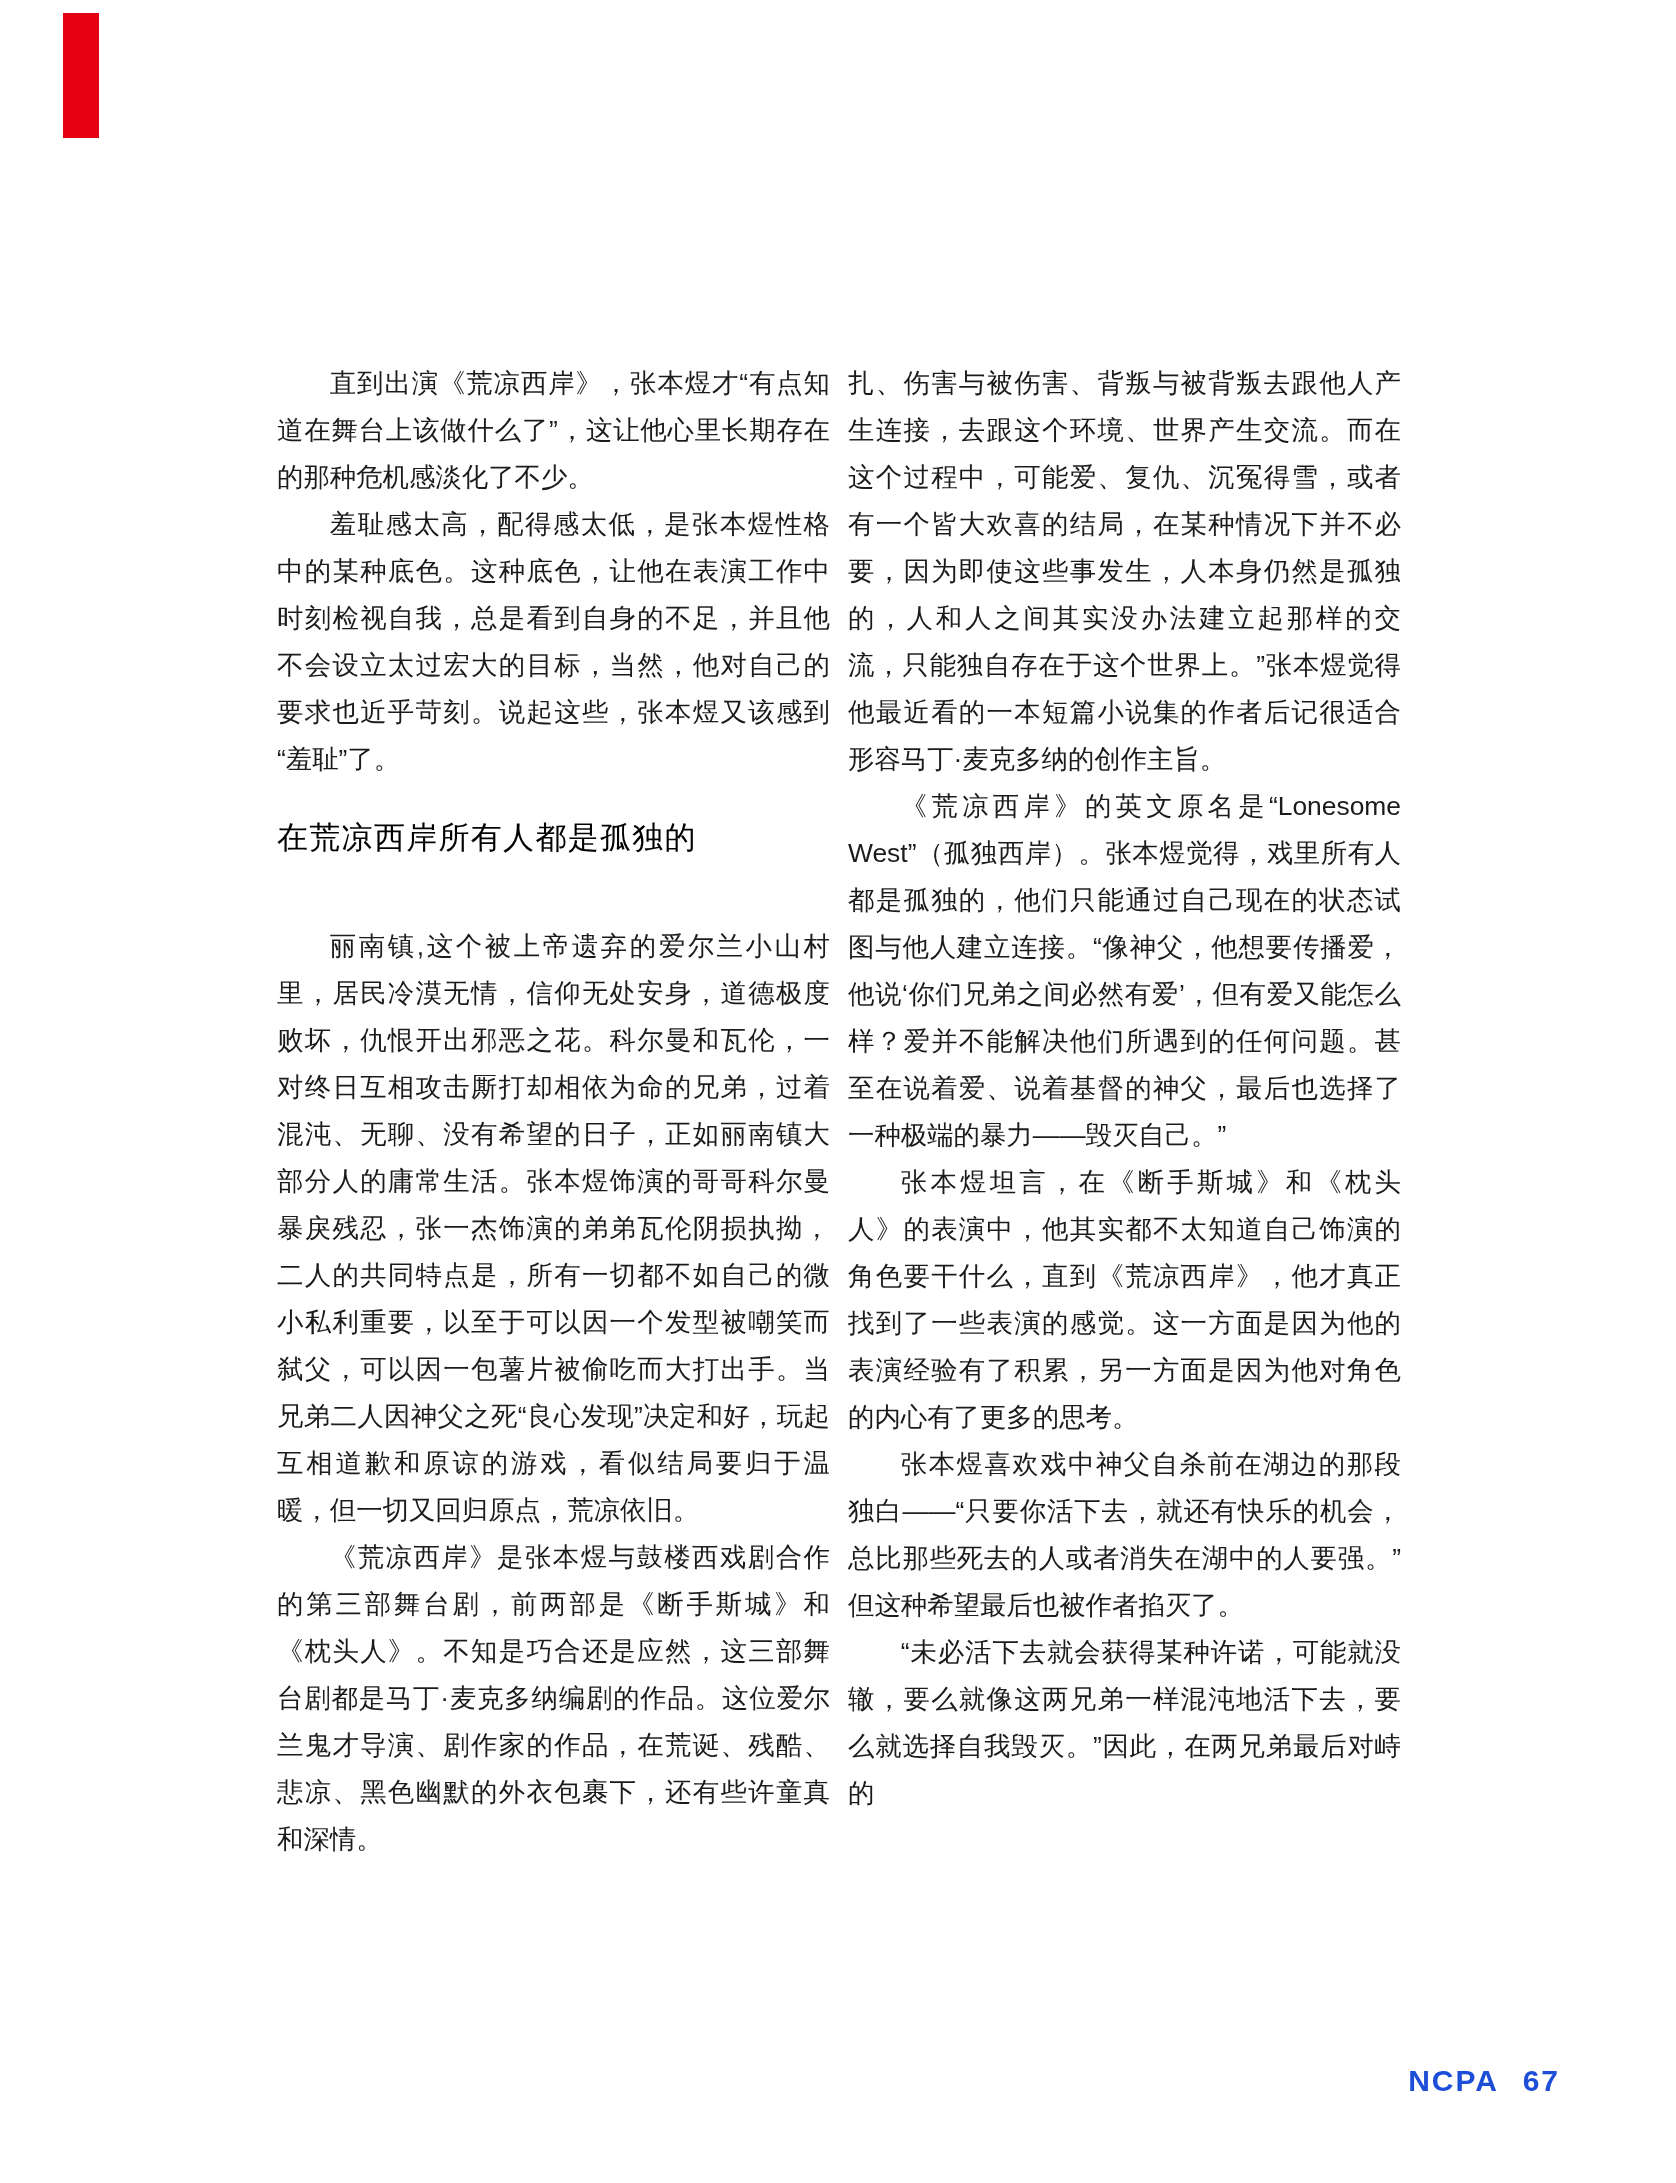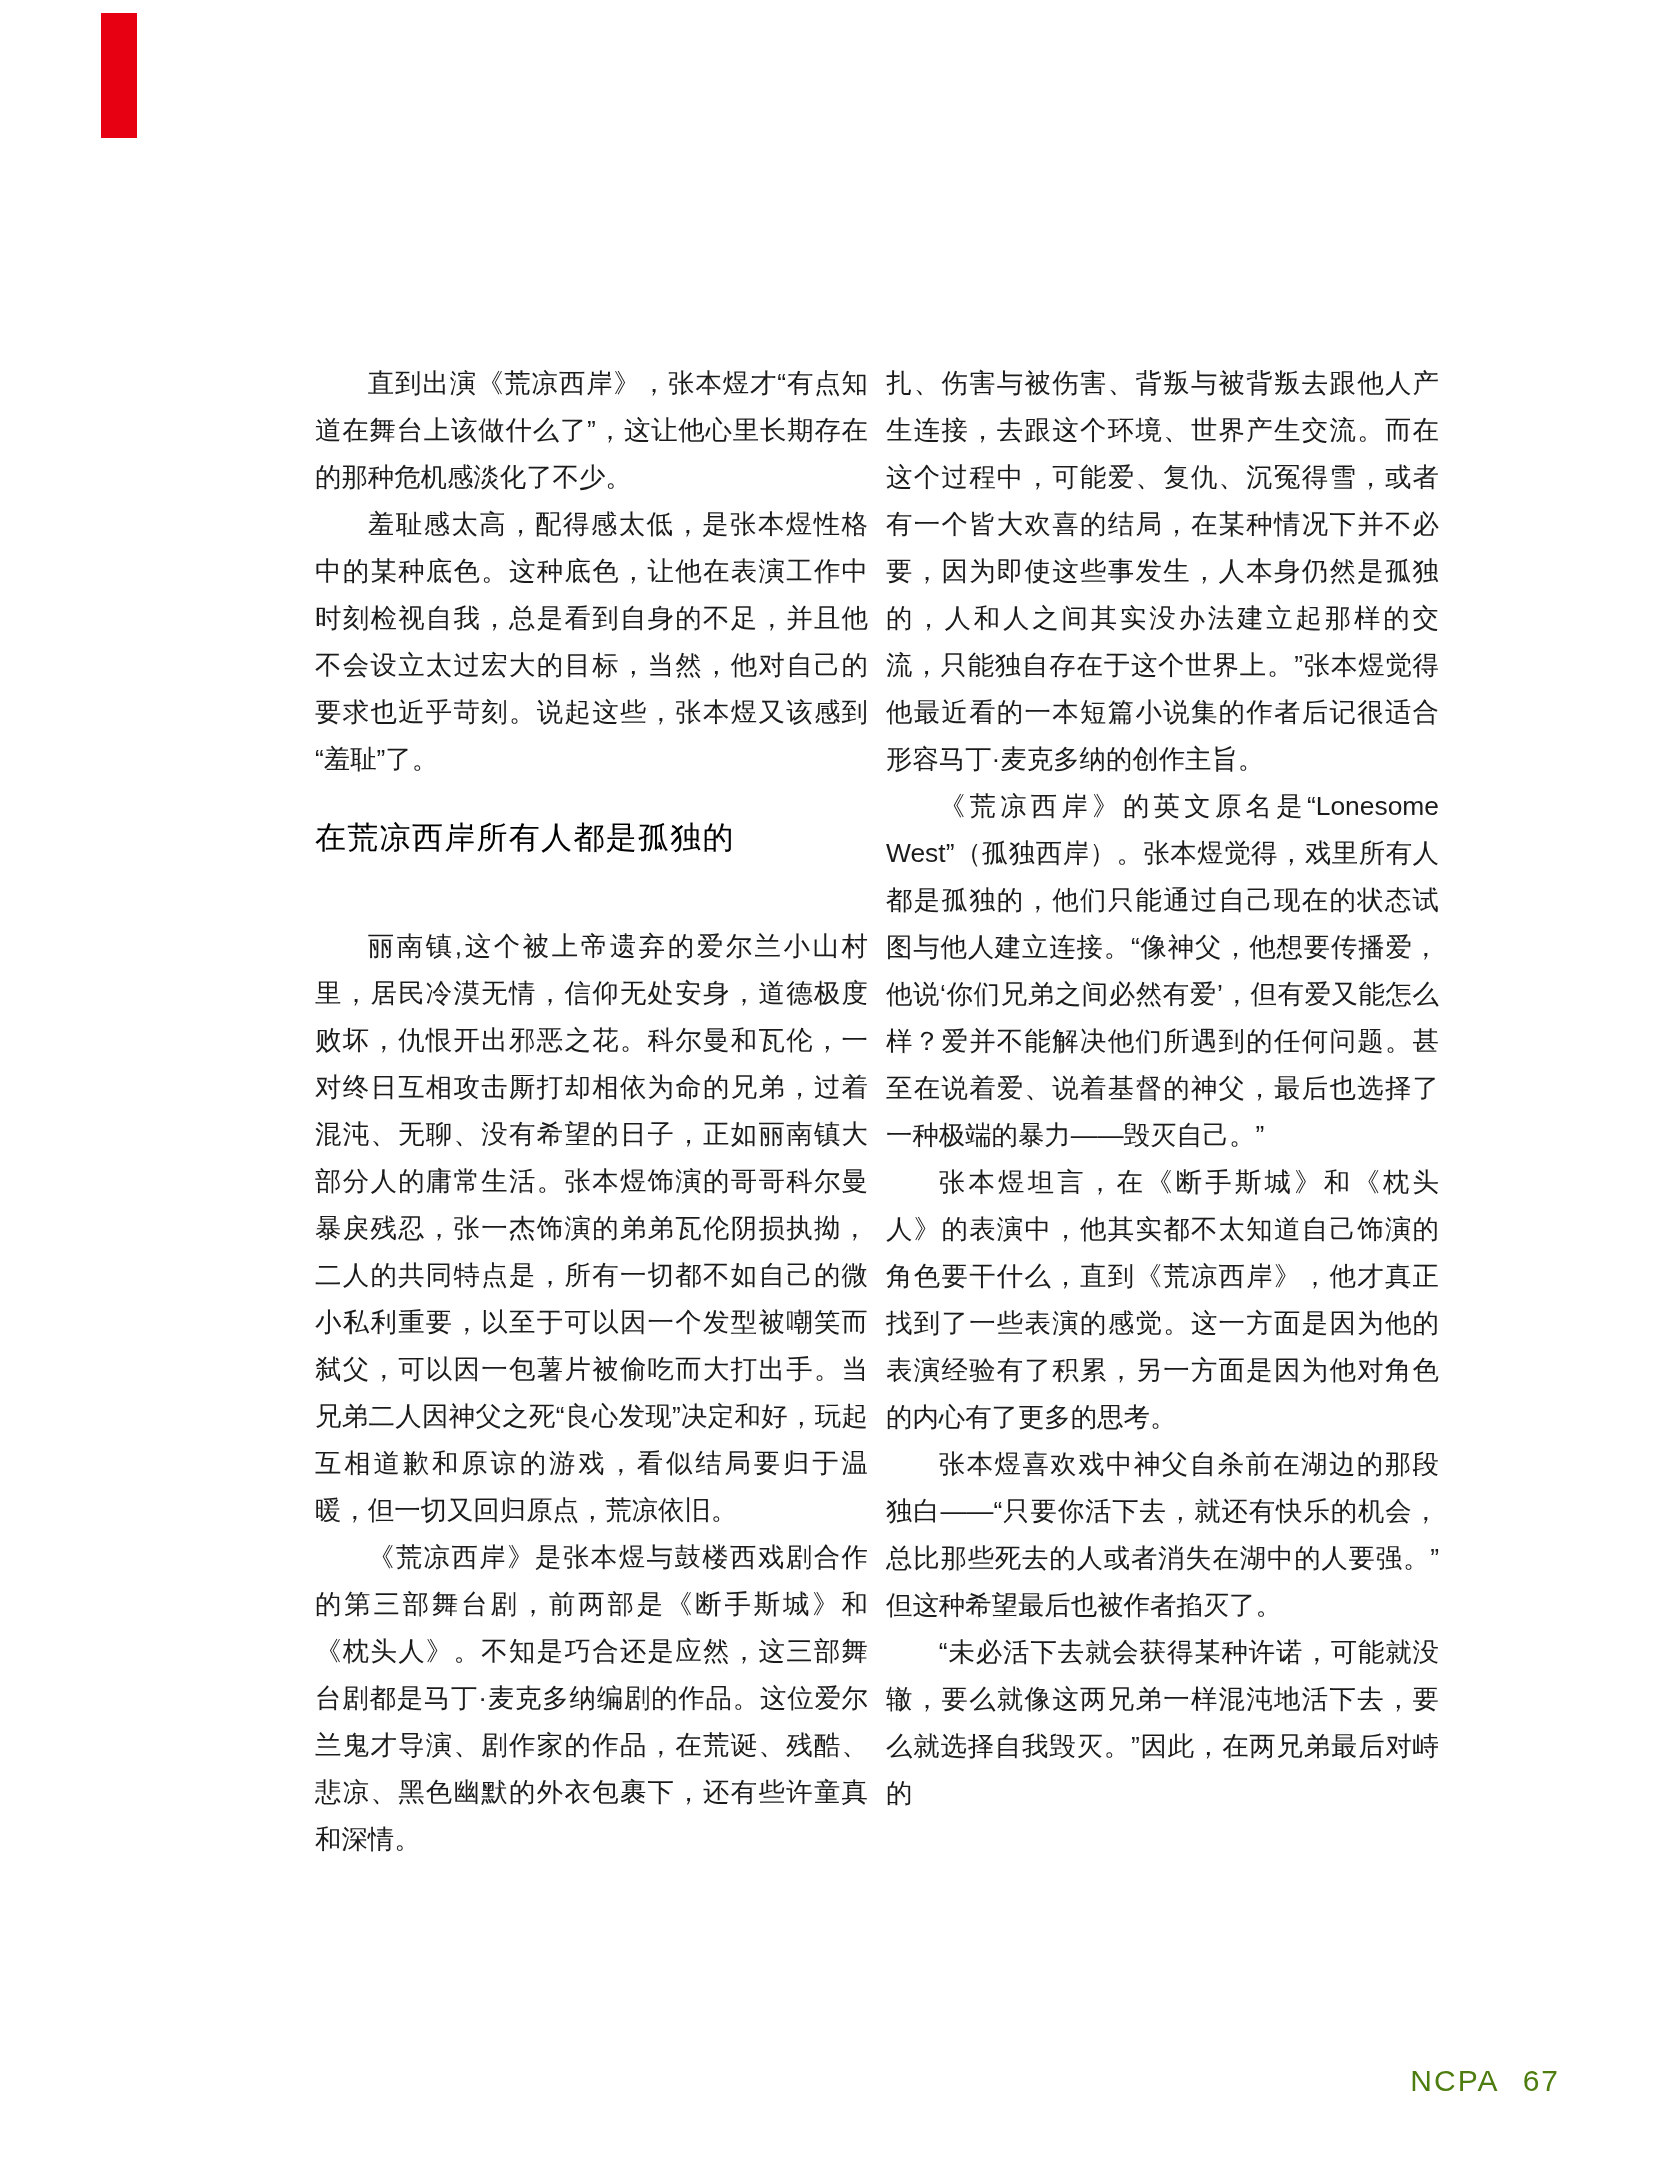--- a/index.html
+++ b/index.html
@@ -3,42 +3,42 @@
 <meta charset="utf-8">
 <style>
   html,body{margin:0;padding:0;}
   body{
     width:1676px;height:2183px;
     background:#ffffff;
     font-family:"Liberation Sans","DejaVu Sans",sans-serif;
     position:relative;
     color:#1b1b1b;
   }
-  .page{position:absolute;inset:0;overflow:hidden;margin-left:38px;}
+  .page{position:absolute;inset:0;overflow:hidden;}
   .accent-bar{
     position:absolute;left:63px;top:13.2px;width:36px;height:125px;
   }
   .col{
     position:absolute;top:360px;width:553px;
     font-size:26.4px;line-height:47px;
     text-align:justify;text-justify:inter-ideograph;
     color:#1b1b1b;
   }
   .col-left{left:277px;}
   .col-right{left:848px;}
   .para{margin:0;}
   .para.indent{text-indent:2em;}
   .section-heading{
     font-size:31px;line-height:37px;font-weight:400;color:#000;
     margin:36px 0 67px 0;letter-spacing:1.3px;text-indent:0;
   }
   .footer{
     position:absolute;top:2064px;right:116px;
-    font-size:30px;color:#4d7c0f;letter-spacing:2px;word-spacing:14.5px;
-    font-weight:400;
+    font-size:30px;color:#1d4ed8;letter-spacing:2px;word-spacing:14.5px;
+    font-weight:700;
   }
 </style>
 </head>
 <body>
 
 <div class="page">
 
   <div class="accent-bar" style="background: rgb(230, 0, 18);"></div>
 
   <div class="col col-left">

